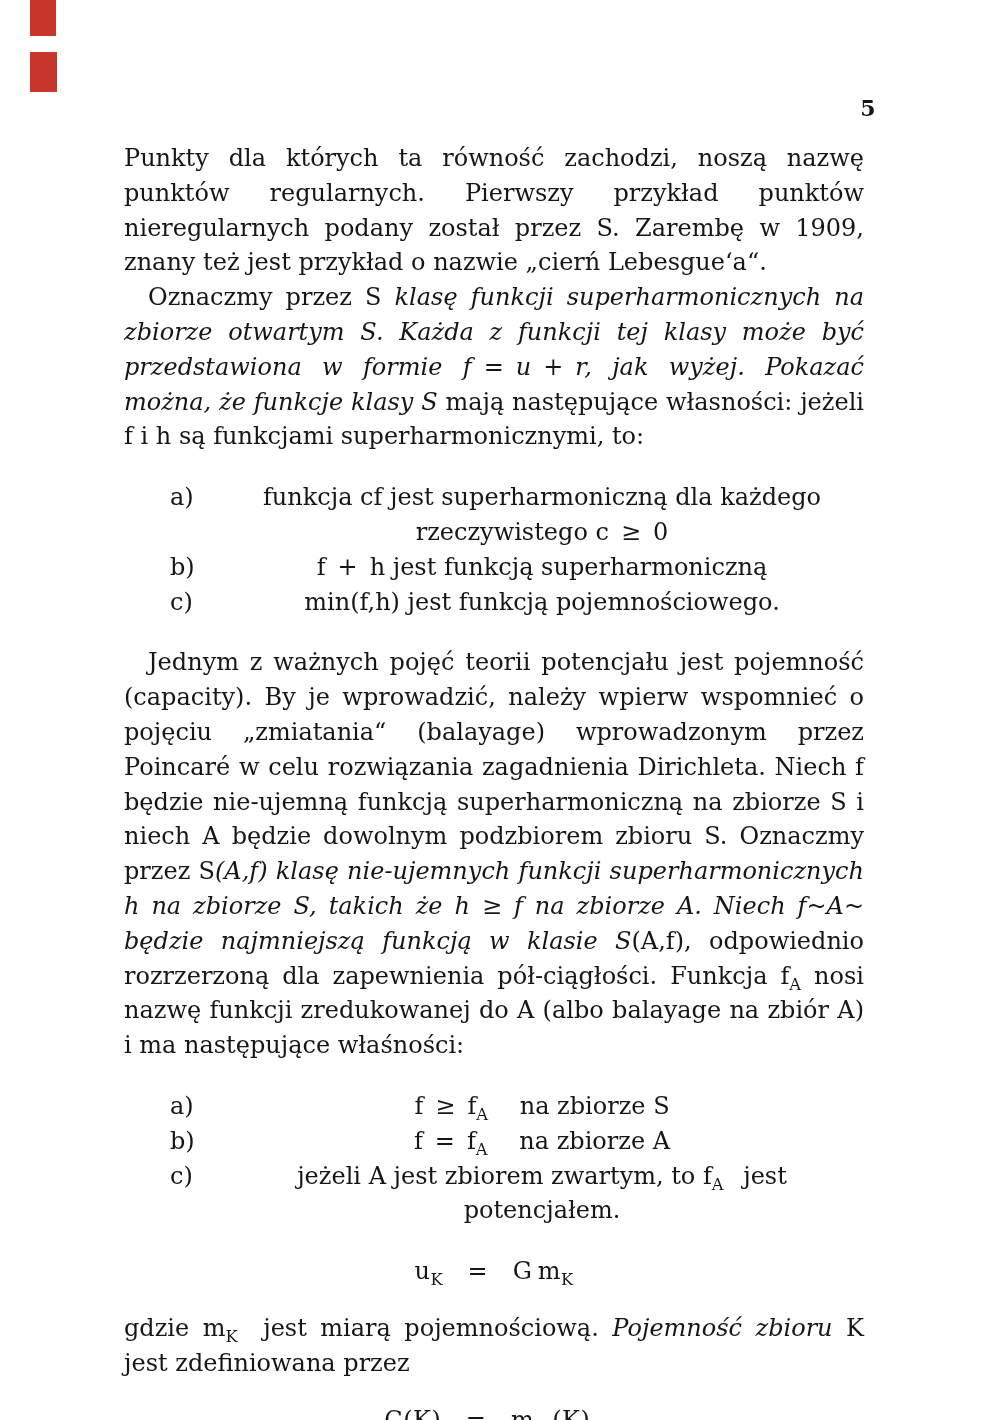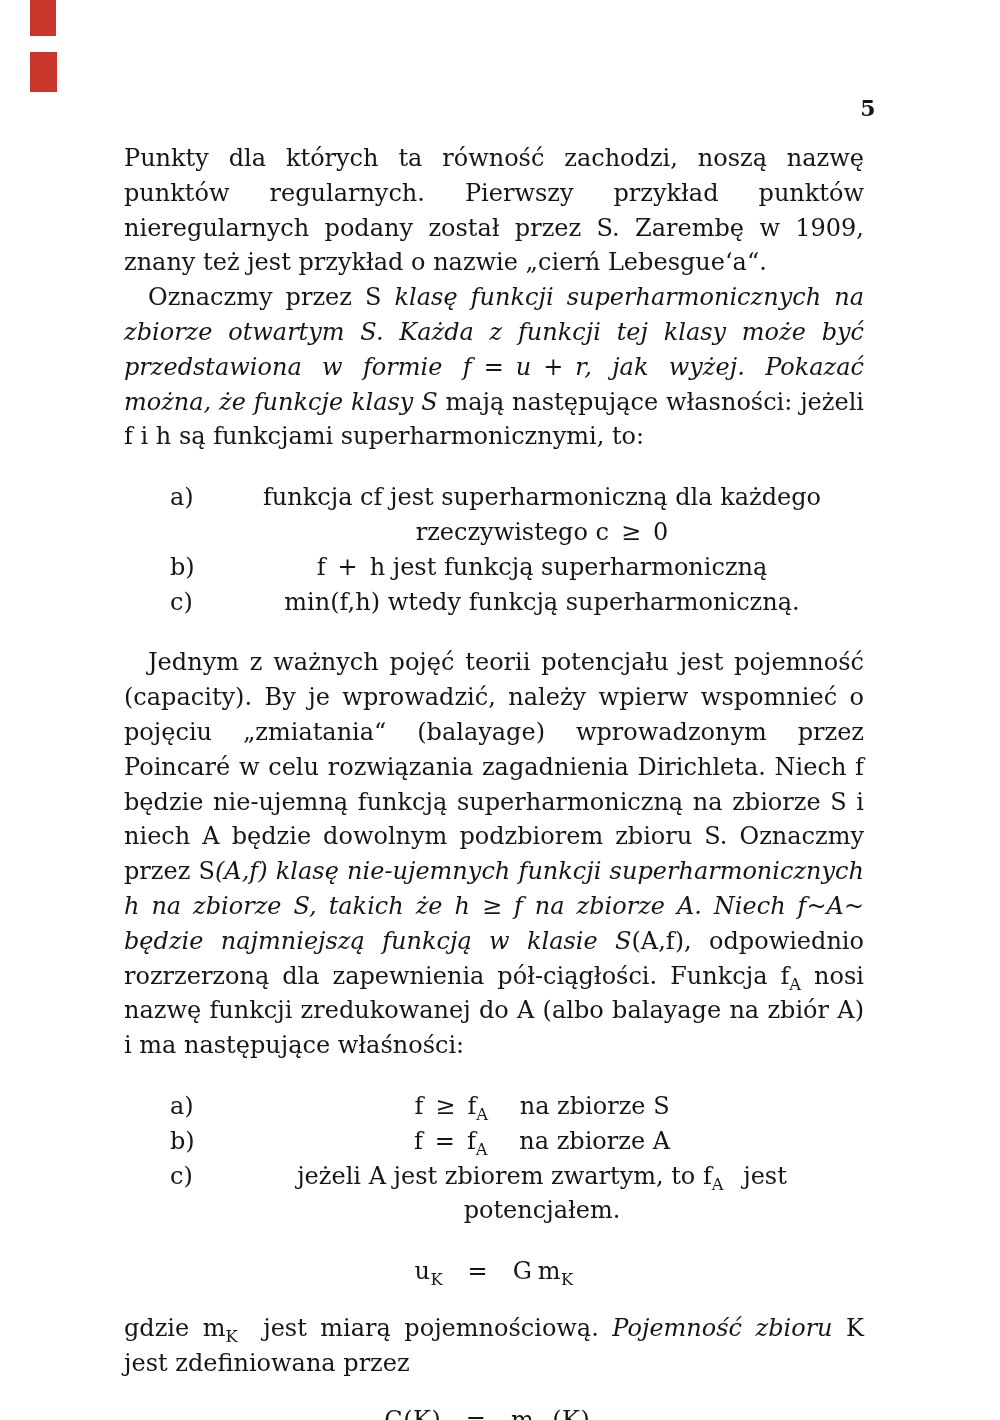--- a/index.html
+++ b/index.html
@@ -53,21 +53,21 @@
       <div class="li">
         <span class="m">a)</span>
         <span class="t">funkcja cf jest superharmoniczną dla każdego rzeczywistego c ≥ 0</span>
       </div>
       <div class="li">
         <span class="m">b)</span>
         <span class="t">f + h jest funkcją superharmoniczną</span>
       </div>
       <div class="li">
         <span class="m">c)</span>
-        <span class="t">min(f,h) wtedy funkcją superharmoniczną.</span>
+        <span class="t">min(f,h) jest funkcją pojemnościowego.</span>
       </div>
     </div>
 
 
     <p>Jednym z ważnych pojęć teorii potencjału jest pojemność (capacity). By je wprowadzić, należy wpierw wspomnieć o pojęciu „zmiatania“ (balayage) wprowadzonym przez Poincaré w celu rozwiązania zagadnienia Dirichleta. Niech f będzie nie-ujemną funkcją superharmoniczną na zbiorze S i niech A będzie dowolnym podzbiorem zbioru S. Oznaczmy przez S<i>(A,f) klasę nie-ujemnych funkcji superharmonicznych h na zbiorze S, takich że h ≥ f na zbiorze A. Niech f~A~ będzie najmniejszą funkcją w klasie S</i>(A,f), odpowiednio rozrzerzoną dla zapewnienia pół-ciągłości. Funkcja f<sub>A</sub> nosi nazwę funkcji zredukowanej do A (albo balayage na zbiór A) i ma następujące właśności:</p>
 
     <div class="list">
       <div class="li">
         <span class="m">a)</span>
         <span class="t">f ≥ f<sub>A</sub>  na zbiorze S</span>

